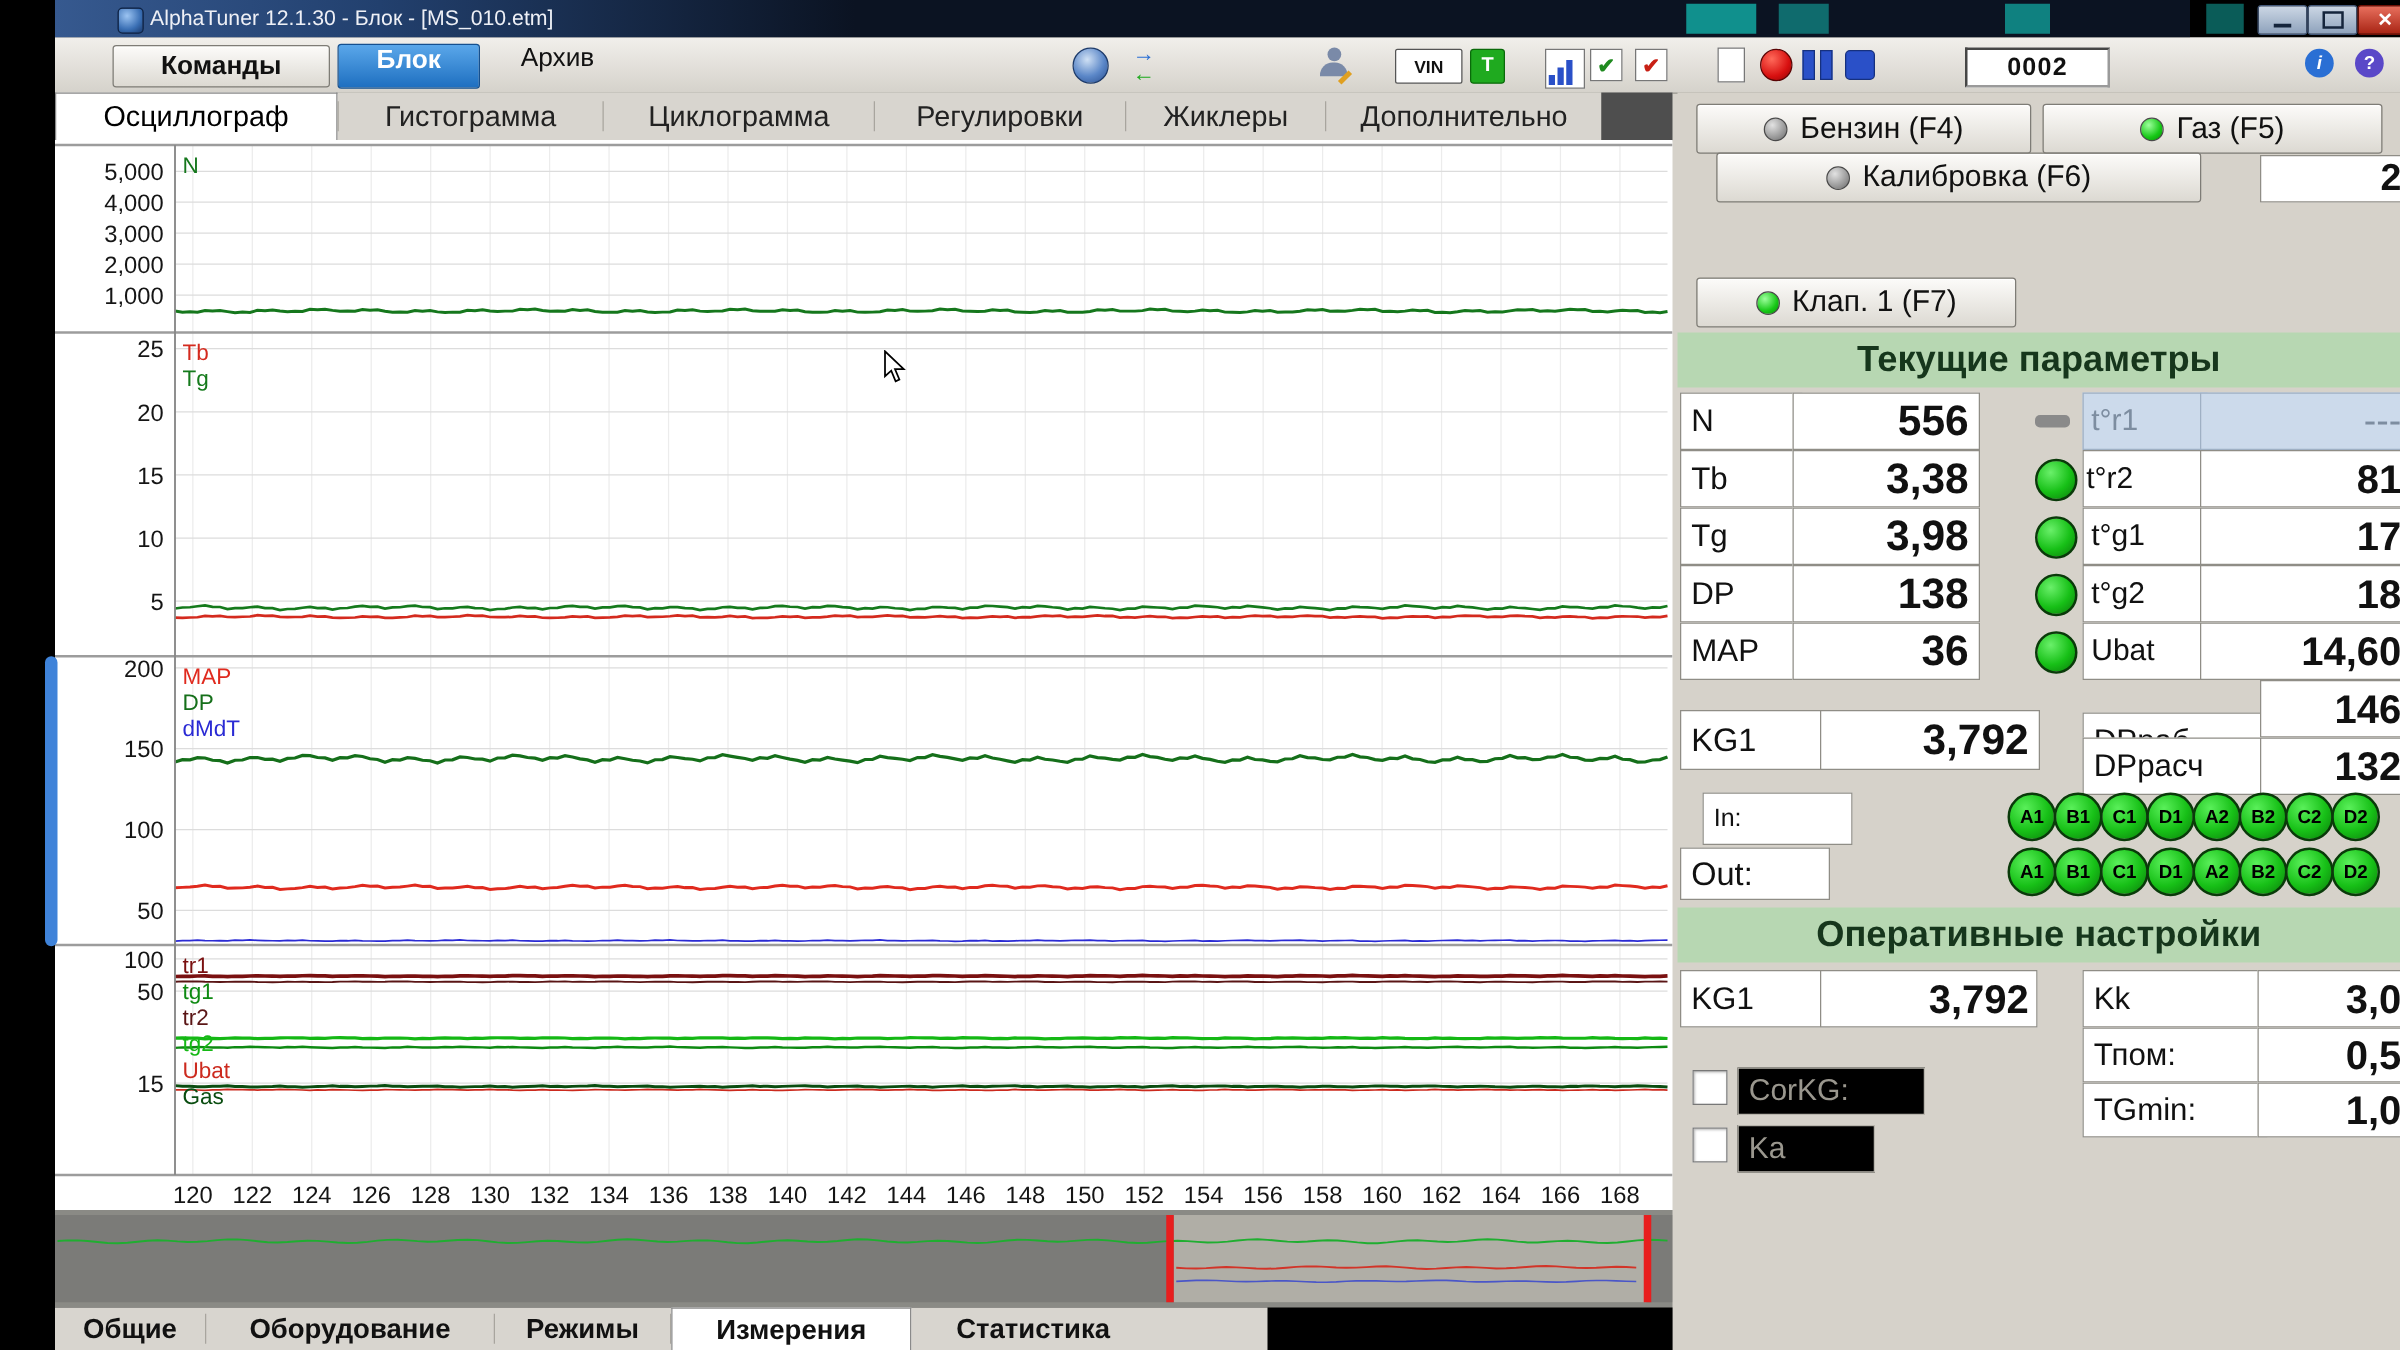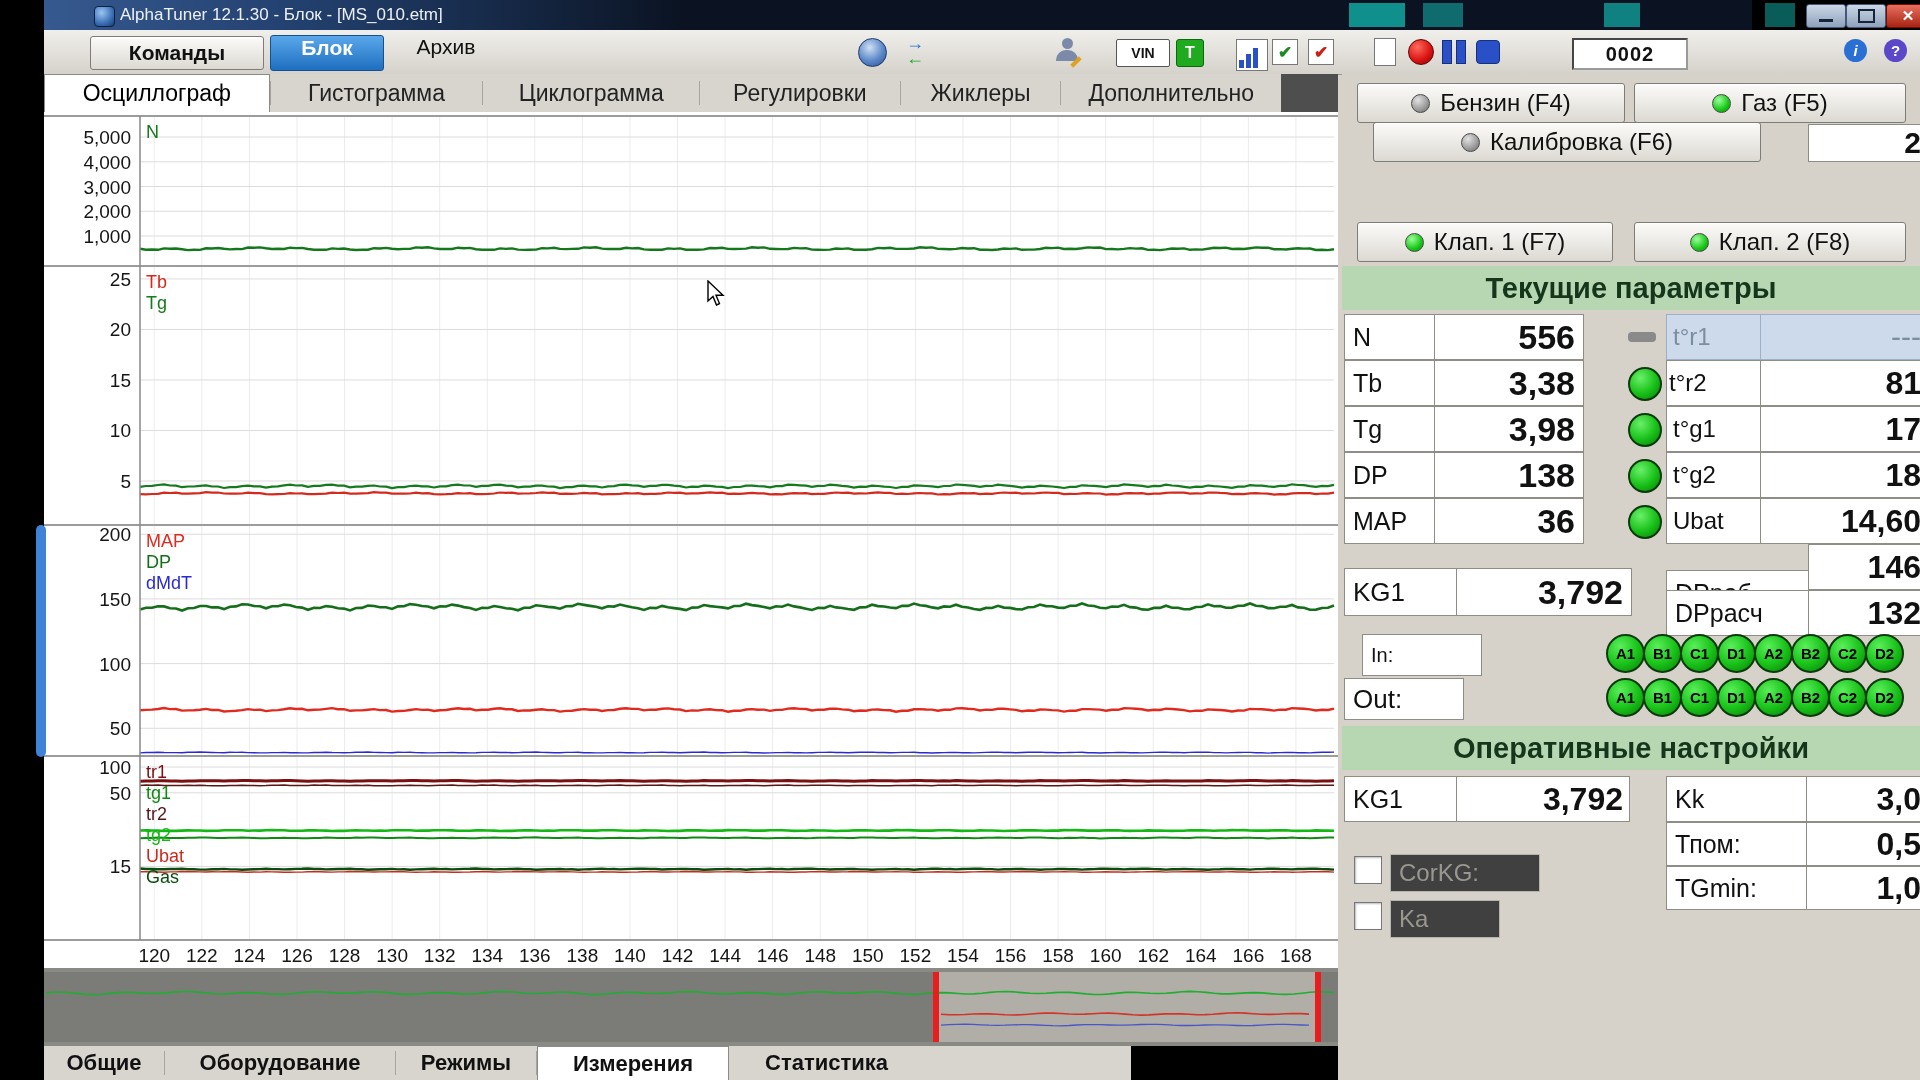--- a/index.html
+++ b/index.html
@@ -35,21 +35,21 @@
   
   #chart{left:44px;top:112px;width:1294px;height:856px;background:#fff}
   #chart-svg text{font-family:"Liberation Sans",sans-serif}
   .ytick{font-size:19px;fill:#151515}
   .xtick{font-size:19px;fill:#151515}
   .sleg{font-size:18px}
   #blue-ind{left:36px;top:525px;width:10px;height:232px;background:#3f83d9;border-radius:5px}
   
   #bottom-zone{left:44px;top:968px;width:1294px;height:112px;background:#8a8a85}
   #tabbar{left:0;top:78px;width:1294px;height:34px;background:#000}
-  #tabbar-gray{left:0;top:0;width:1087px;height:34px;background:#d8d5cf;display:flex;align-items:stretch}
+  #tabbar-gray{left:0;top:0;width:970px;height:34px;background:#d8d5cf;display:flex;align-items:stretch}
   .btab{display:flex;align-items:center;justify-content:center;font-size:22px;font-weight:700;color:#111}
   .btab.active{background:#fff;border:1px solid #8a8a8a;border-bottom:none}
   .bsep{width:1px;background:#a8a59e;margin:5px 0}
   
   #rpanel{left:1342px;top:74px;width:578px;height:1006px;background:#d6d2ca}
   .dot{width:17px;height:17px;border-radius:50%;border:1px solid #4a4a4a;flex:0 0 auto}
   .dot.green{background:radial-gradient(circle at 35% 30%,#9dff9d,#16c816 60%,#0a8a0a)}
   .dot.gray{background:radial-gradient(circle at 35% 30%,#e2e2e2,#9a9a9a 60%,#6a6a6a)}
   .rbtn{font-size:24px;color:#111}
   .cell{background:#fff;border:1px solid #8f8d86;display:flex;align-items:center}
@@ -60,21 +60,21 @@
        font-size:29px;font-weight:700}
   .ind{width:30px;height:30px;border-radius:50%;border:2px solid #0a3a0a;
        background:radial-gradient(circle at 35% 30%,#6af06a,#17c017 55%,#0b7a0b)}
   .dash-ind{width:28px;height:10px;border-radius:4px;background:#8a8a8a;margin-top:10px}
   .dis-cell{background:#ccdaeb;border:1px solid #9fb0c4;color:#7d8da0}
   .badge{width:35px;height:35px;border-radius:50%;margin-left:-2px;flex:0 0 auto;
          background:radial-gradient(circle at 35% 30%,#5af05a,#17c017 55%,#0b7a0b);
          border:2px solid #0a3a0a;color:#000;font-weight:700;font-size:15px;
          display:flex;align-items:center;justify-content:center}
   .chk{width:26px;height:26px;background:#fff;border:1px solid #777;box-shadow:inset 1px 1px 2px #bbb}
-  .dis-lab{background:#404040;border:1px solid #b8b5ac;color:#9a978e;display:flex;align-items:center;
+  .dis-lab{background:#000000;border:1px solid #b8b5ac;color:#9a978e;display:flex;align-items:center;
            font-size:24px;padding-left:8px}
   
   .mini-doc{width:20px;height:26px;background:#fff;border:1px solid #777}
   .rec{width:24px;height:24px;border-radius:50%;background:radial-gradient(circle at 35% 30%,#ff6a5a,#d81010 60%,#8a0404);border:1px solid #5a0404}
   .pausebars{display:flex;gap:4px}
   .pausebars div{width:8px;height:22px;background:#2a50c8;border:1px solid #16307e}
   .stopsq{width:22px;height:22px;background:#2a50c8;border:1px solid #16307e;border-radius:4px}
   .chkic{width:24px;height:24px;background:#fff;border:1px solid #777;display:flex;align-items:center;justify-content:center;font-size:17px;font-weight:700}
   .roundic{border-radius:50%;display:flex;align-items:center;justify-content:center;color:#fff;font-weight:700}
 </style>
@@ -364,24 +364,20 @@
     <div class="dot gray"></div>
     <span>Калибровка  (F6)</span>
   </div>
   <div class="abs cell" style="left:466px;top:50px;width:112px;height:36px;justify-content:flex-end;font-size:30px;font-weight:600;padding-right:14px">
     <span>2</span>
   </div>
   <div class="abs b3d rbtn" style="left:15px;top:148px;width:254px;height:38px">
     <div class="dot green"></div>
     <span>Клап. 1 (F7)</span>
   </div>
-  <div class="abs b3d rbtn" style="left:292px;top:148px;width:270px;height:38px">
-    <div class="dot green"></div>
-    <span>Клап. 2 (F8)</span>
-  </div>
 
   <div class="abs hdr" style="left:0;top:192px;width:578px;height:44px">
     <span>Текущие параметры</span>
   </div>
 
   <div class="abs cell lab" style="left:2px;top:240px;width:88px;height:44px">
       <span>N</span>
     </div>
   <div class="abs cell val" style="left:92px;top:240px;width:140px;height:44px">
       <span>556</span>

